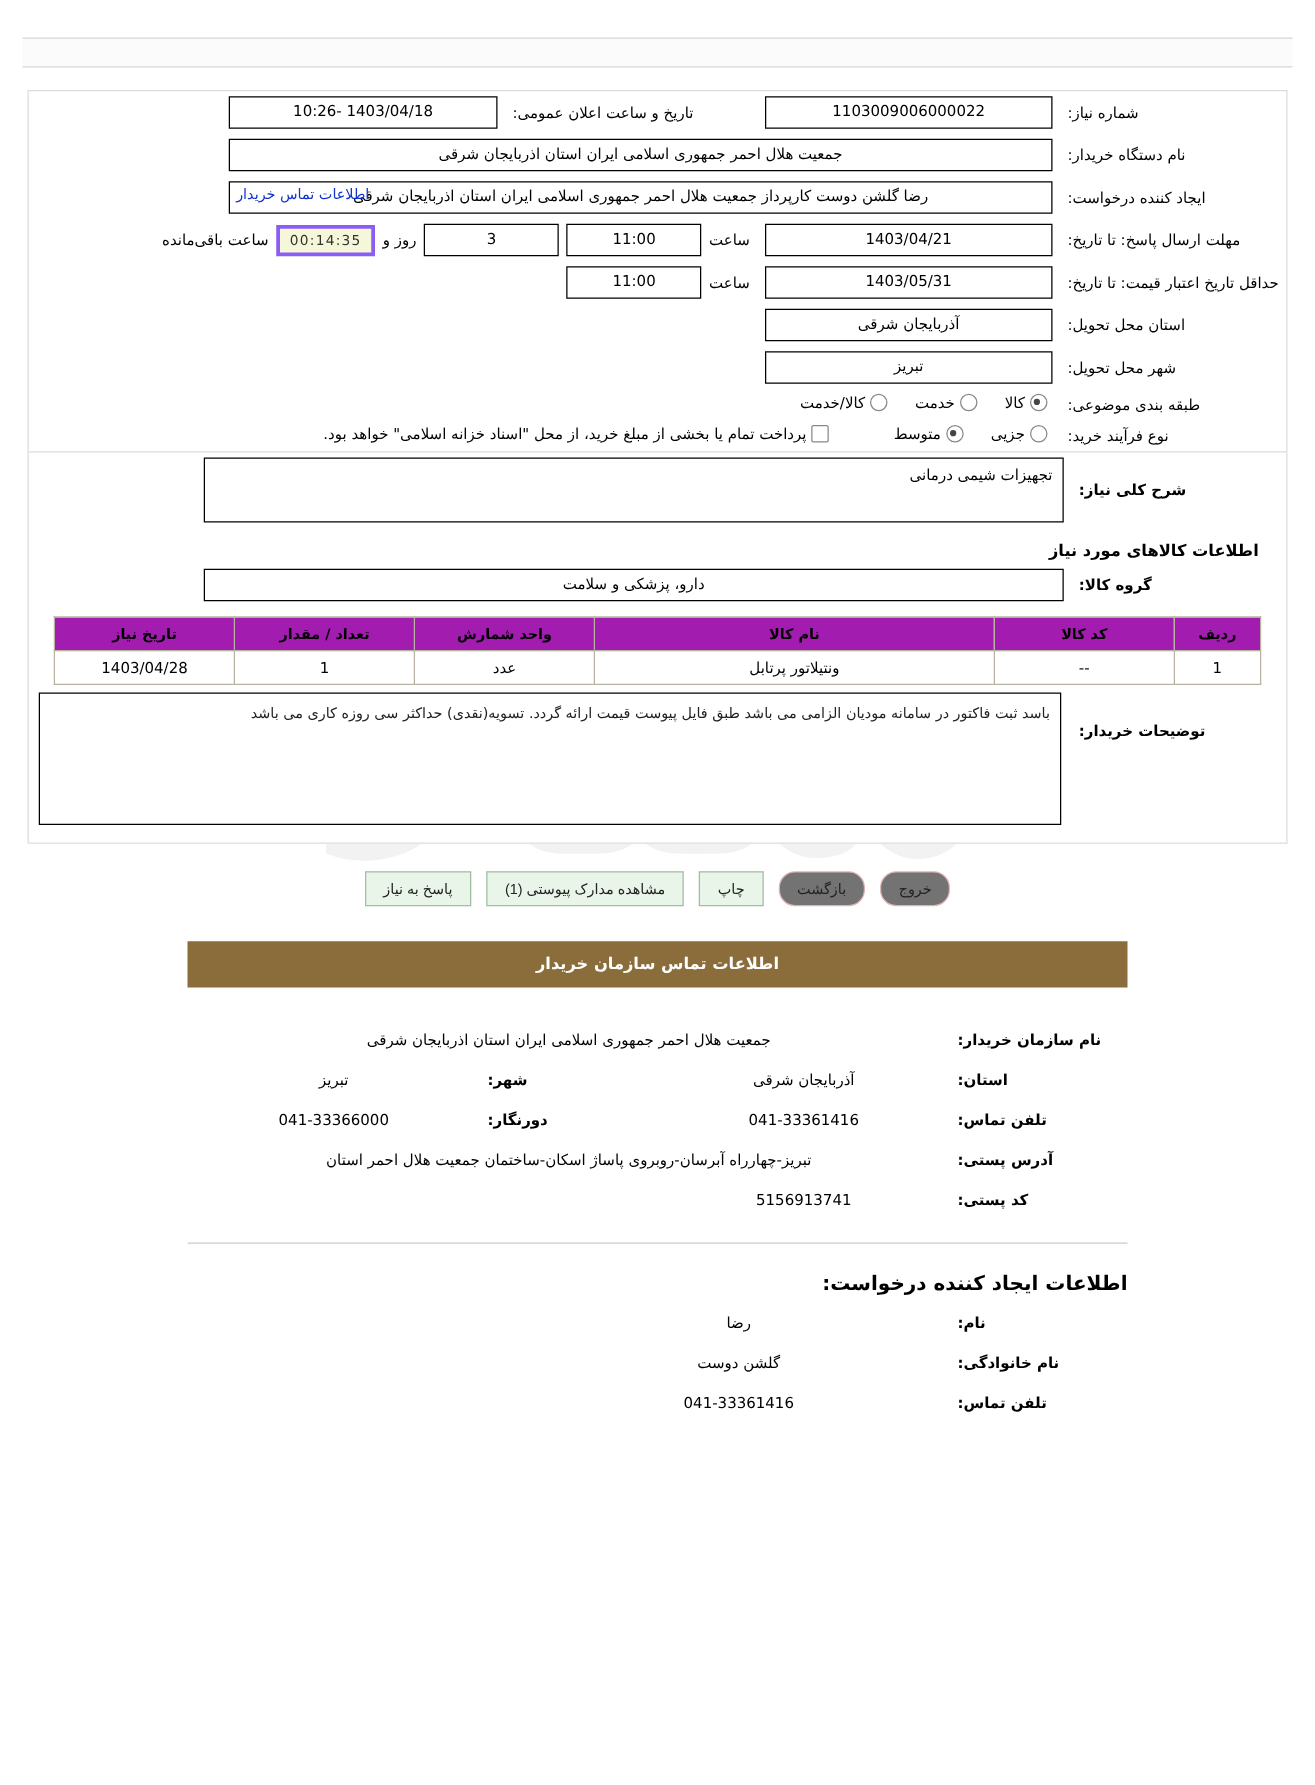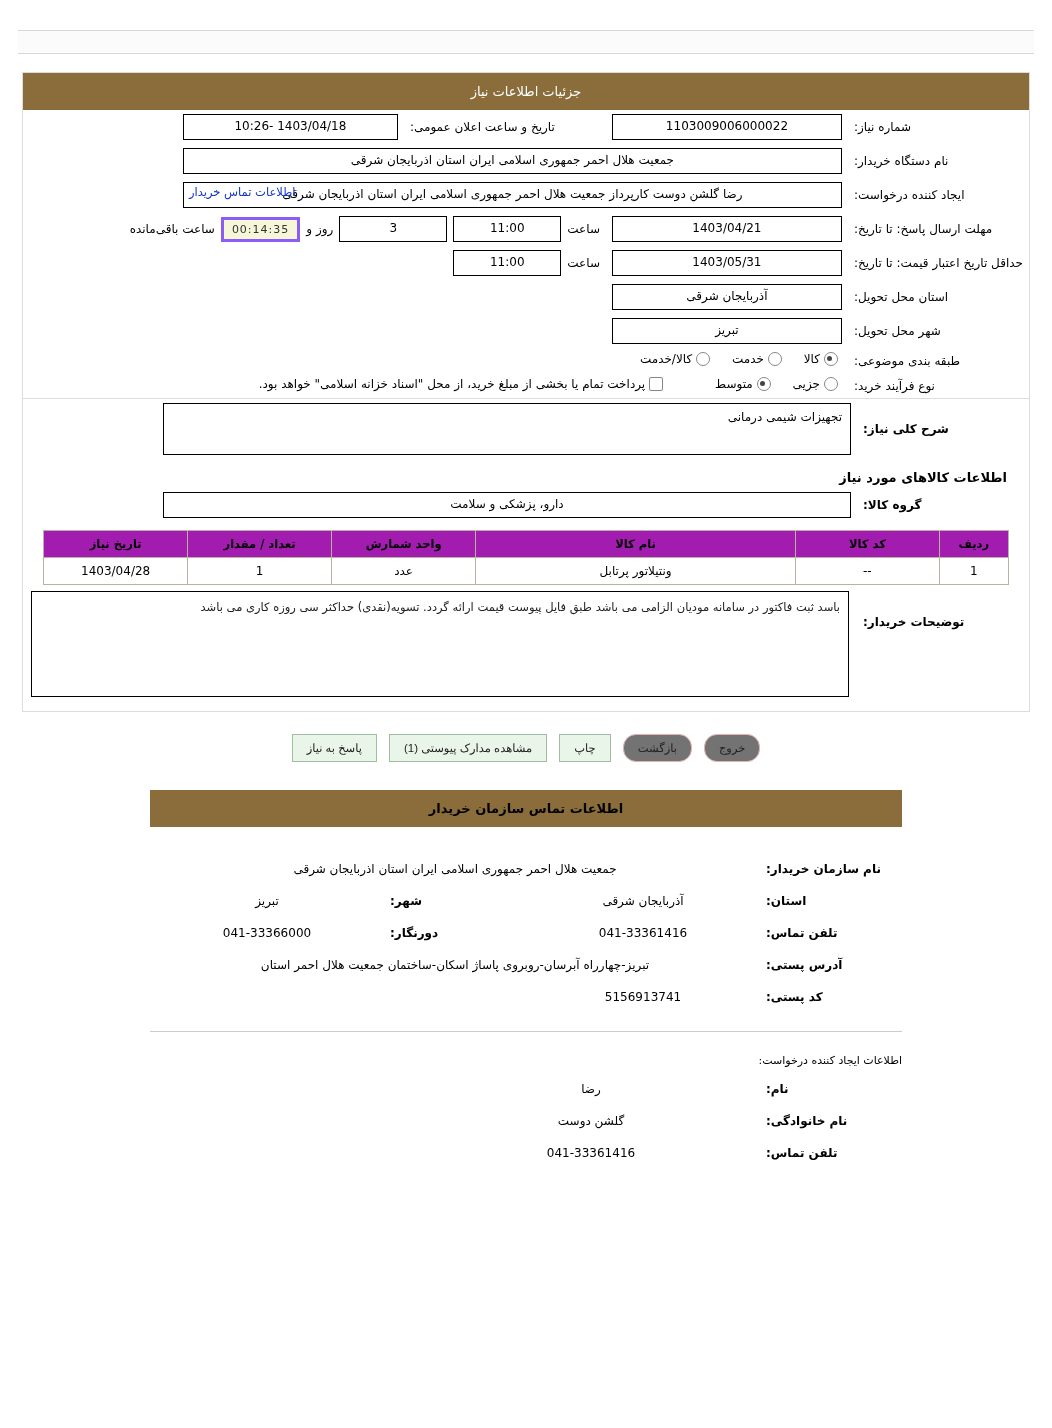--- a/index.html
+++ b/index.html
@@ -50,21 +50,21 @@
     background: #8a6d3b;
     color: #ffffff;
     font-size: 13px;
     text-align: center;
     padding: 11px 0;
     letter-spacing: .3px;
   }
   .section-title-bar {
     margin: 28px 150px 0 150px;
     background: #8a6d3b;
-    color: #000000;
+    color: #ffffff;
     text-align: center;
     font-size: 13px;
     font-weight: bold;
     padding: 11px 0;
   }
 
   table.form { width: 100%; border-collapse: collapse; }
   table.form td { padding: 4px 6px; font-size: 12px; vertical-align: middle; }
   td.lbl { text-align: left; white-space: nowrap; width: 160px; color: #000; font-size: 12px; margin-left: 48px; }
   .box {
@@ -152,37 +152,36 @@
     cursor: pointer;
     white-space: nowrap;
   }
   .btn.pink { background: #737373; border-color: #e0b3b3; border-radius: 13px; }
   .contact { margin: 26px 150px 0 150px; font-size: 12px; }
   .contact table { width: 100%; border-collapse: collapse; }
   .contact td { padding: 9px 6px; font-size: 12px; }
   .contact td.k { text-align: left; font-weight: bold; white-space: nowrap; width: 130px; }
   .contact td.v { text-align: center; }
   .contact hr { border: 0; border-top: 1px solid #cccccc; margin: 18px 0 10px 0; }
-  .sub-title { font-weight: normal; font-size: 11px; text-align: left; padding: 12px 6px 6px 6px; }
+  .sub-title { font-weight: bold; font-size: 16px; text-align: left; padding: 12px 6px 6px 6px; }
   .big-label { font-weight: bold; font-size: 13px; }
   .desc-row td { vertical-align: top; }
 </style>
 </head>
 <body>
 
 <div id="page">
 
   <div class="watermark">ستاد</div>
 
   <div class="content">
 
     <div class="topbar"></div>
 
     <div class="panel">
-      <div class="panel-header">جزئیات اطلاعات نیاز</div>
 
       <table class="form">
         <tbody>
             <tr>
           <td class="lbl">شماره نیاز:</td>
           <td style="width:230px">
                 <div class="box">1103009006000022</div>
               </td>
           <td class="lbl" style="width:190px">تاریخ و ساعت اعلان عمومی:</td>
           <td style="width:215px">

